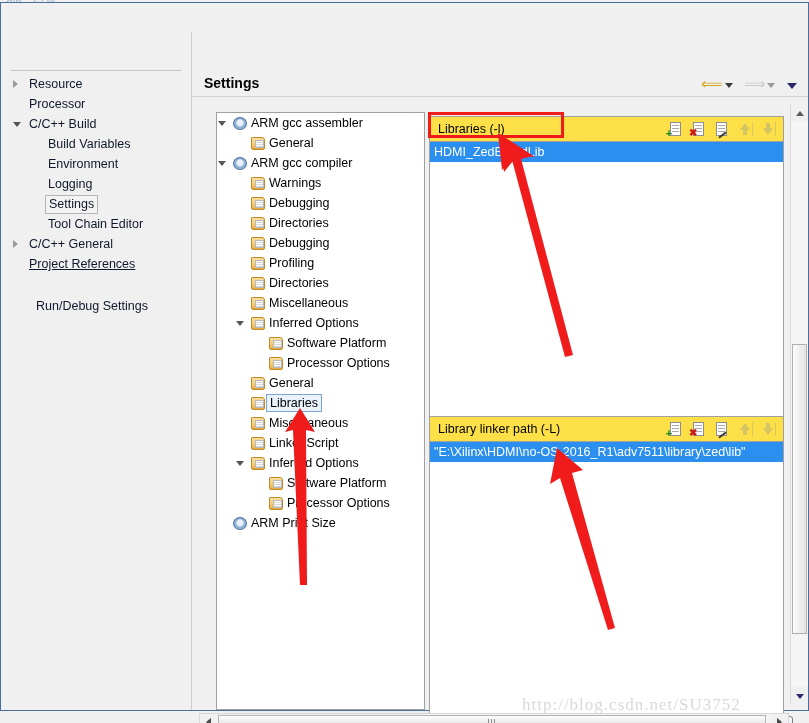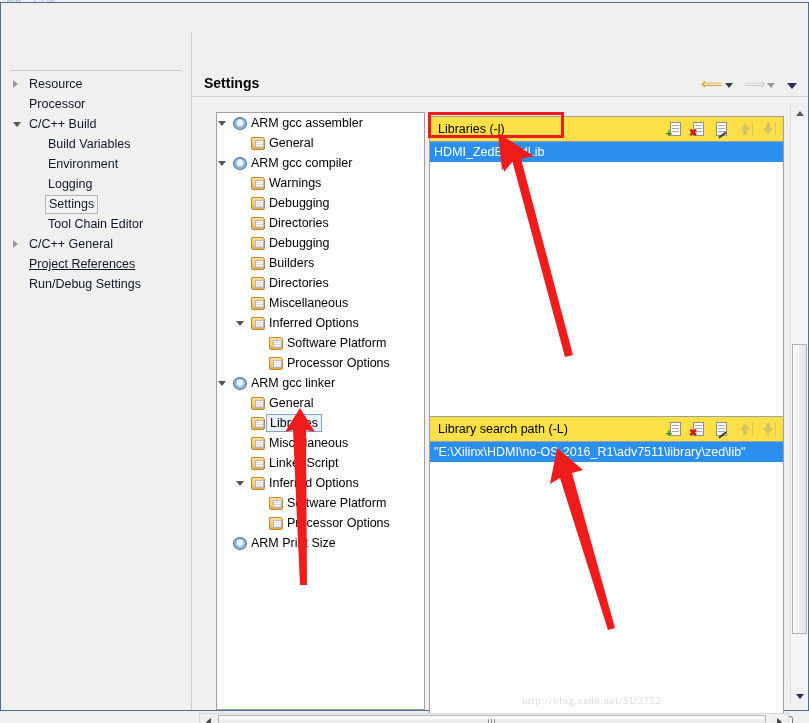--- a/index.html
+++ b/index.html
@@ -528,21 +528,21 @@
     border: 3px solid #f01c1c;
     box-sizing: border-box;
     pointer-events: none;
   }
   #anno-box-lib { left: 428px; top: 112px; width: 136px; height: 26px; }
   #anno-svg { position: absolute; left: 0; top: 0; width: 809px; height: 723px; pointer-events: none; }
 
   #watermark {
     position: absolute;
     left: 522px; top: 695px;
-    font-size: 10px;
+    font-size: 17px;
     color: #d9d9d9;
     font-family: "Liberation Serif", serif;
     letter-spacing: 1px;
     white-space: nowrap;
   }
 </style>
 </head>
 <body>
 
 <div id="bg-window">
@@ -590,21 +590,21 @@
           <span class="nav-label" style="left: 37px;">Tool Chain Editor</span>
         </div>
         <div class="nav-item">
           <span class="twisty" style="left: 2px;"></span>
           <span class="nav-label" style="left: 18px;">C/C++ General</span>
         </div>
         <div class="nav-item">
           <span class="nav-label" style="left: 18px; text-decoration: underline;">Project References</span>
         </div>
         <div class="nav-item">
-          <span class="nav-label" style="left: 18px;">Run/Debug Settings</span>
+          <span class="nav-label" style="left: 25px; margin-top: 22px;">Run/Debug Settings</span>
         </div>
       </div>
     <div id="nav-divider"></div>
 
     <div id="settings-title">Settings</div>
     <div id="settings-header-line"></div>
 
     <div id="nav-arrows">
       <div id="arrow-back" class="arrow-glyph">⟸</div>
       <div id="caret-back" class="arrow-caret"></div>
@@ -639,21 +639,21 @@
         <div class="tree-row">
           <span class="ico ico-folder" style="left: 34px;"></span>
           <span class="t-label" style="left: 52px;">Directories</span>
         </div>
         <div class="tree-row">
           <span class="ico ico-folder" style="left: 34px;"></span>
           <span class="t-label" style="left: 52px;">Debugging</span>
         </div>
         <div class="tree-row">
           <span class="ico ico-folder" style="left: 34px;"></span>
-          <span class="t-label" style="left: 52px;">Builders</span>
+          <span class="t-label" style="left: 52px;">Profiling</span>
         </div>
         <div class="tree-row">
           <span class="ico ico-folder" style="left: 34px;"></span>
           <span class="t-label" style="left: 52px;">Directories</span>
         </div>
         <div class="tree-row">
           <span class="ico ico-folder" style="left: 34px;"></span>
           <span class="t-label" style="left: 52px;">Miscellaneous</span>
         </div>
         <div class="tree-row">
@@ -661,25 +661,20 @@
           <span class="ico ico-folder" style="left: 34px;"></span>
           <span class="t-label" style="left: 52px;">Inferred Options</span>
         </div>
         <div class="tree-row">
           <span class="ico ico-folder" style="left: 52px;"></span>
           <span class="t-label" style="left: 70px;">Software Platform</span>
         </div>
         <div class="tree-row">
           <span class="ico ico-folder" style="left: 52px;"></span>
           <span class="t-label" style="left: 70px;">Processor Options</span>
-        </div>
-        <div class="tree-row">
-          <span class="tw" style="left: 1px;"></span>
-          <span class="ico ico-tool" style="left: 16px;"></span>
-          <span class="t-label" style="left: 34px;">ARM gcc linker</span>
         </div>
         <div class="tree-row">
           <span class="ico ico-folder" style="left: 34px;"></span>
           <span class="t-label" style="left: 52px;">General</span>
         </div>
         <div class="tree-row selected">
           <span class="ico ico-folder" style="left: 34px;"></span>
           <span class="t-label" style="left: 52px;">Libraries</span>
         </div>
         <div class="tree-row">
@@ -730,21 +725,21 @@
           </span>
         </div>
       </div>
       <div class="panel-list" id="libs-list">
           <div class="list-row sel">HDMI_ZedBoardLib</div>
         </div>
     </div>
 
     <div id="panel-search" class="panel">
       <div class="panel-head">
-        <div class="ph-title">Library search path (-L)</div>
+        <div class="ph-title">Library linker path (-L)</div>
         <div class="panel-toolbar">
           <span class="tb-icon">
             <span class="doc-shape"></span><span class="badge-plus">+</span>
           </span>
           <span class="tb-icon">
             <span class="doc-shape"></span><span class="badge-x">✖</span>
           </span>
           <span class="tb-icon">
             <span class="doc-shape"></span><span class="badge-pencil"></span>
           </span>

